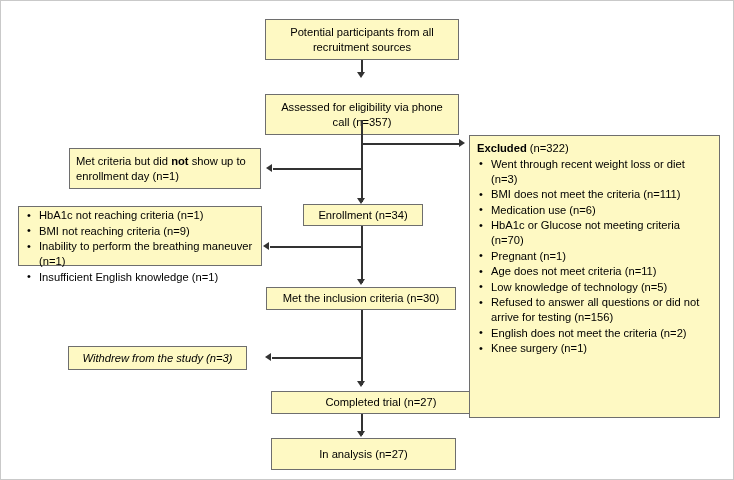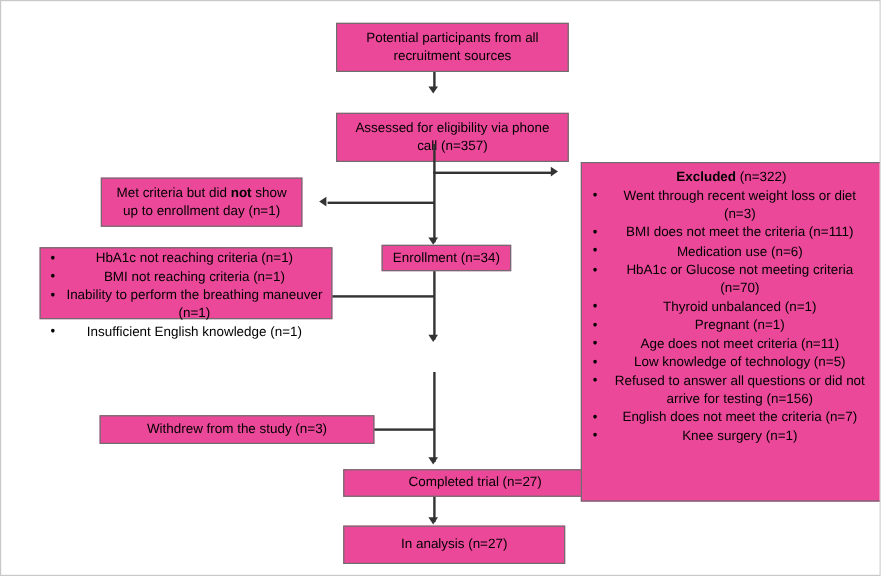--- a/index.html
+++ b/index.html
@@ -18,33 +18,32 @@
     border: 1px solid #c9c9c9;
     box-sizing: border-box;
     overflow: hidden;
   }
 
   
   .node {
     position: absolute;
     box-sizing: border-box;
     border: 1.6px solid #6e6e6e;
-    background: #ec4899;
+    background: #fef9c3;
     color: #000000;
     font-size: 11.2px;
     line-height: 1.32;
     display: flex;
     align-items: center;
     justify-content: center;
     text-align: center;
     padding: 3px 6px;
-    margin-left: 15px;
   }
   .node.left-align {
-    text-align: center;
+    text-align: left;
     justify-content: flex-start;
     align-items: flex-start;
   }
 
   
   ul.blist {
     list-style: none;
     margin: 0;
     padding: 0;
     width: 100%;
@@ -121,79 +120,81 @@
 
   <div class="vline" style="left:360px; top:119px; height:82px;"></div>
   <div class="arrow-down" style="left:356.3px; top:197px;"></div>
 
   <div class="hline" style="left:360px; top:142px; width:100px;"></div>
   <div class="arrow-right" style="left:458px; top:138.3px;"></div>
 
   <div class="hline" style="left:272px; top:167px; width:89px;"></div>
   <div class="arrow-left" style="left:265px; top:163.3px;"></div>
 
-  <div class="node" style="left:302px; top:203px; width:108px; height:22px;">
+  <div class="node" style="left:302px; top:203px; width:120px; height:22px;">
     <span>Enrollment (n=34)</span>
   </div>
 
   <div class="vline" style="left:360px; top:225px; height:57px;"></div>
   <div class="arrow-down" style="left:356.3px; top:278px;"></div>
 
   <div class="hline" style="left:269px; top:245px; width:92px;"></div>
   <div class="arrow-left" style="left:262px; top:241.3px;"></div>
 
+  <div class="node" style="left:265px; top:286px; width:190px; height:23px;">
+    <span>Met the inclusion criteria (n=30)</span>
+  </div>
 
   <div class="vline" style="left:360px; top:309px; height:75px;"></div>
   <div class="arrow-down" style="left:356.3px; top:380px;"></div>
 
   <div class="hline" style="left:271px; top:356px; width:90px;"></div>
   <div class="arrow-left" style="left:264px; top:352.3px;"></div>
 
   <div class="node" style="left:270px; top:390px; width:220px; height:23px;">
     <span>Completed trial (n=27)</span>
   </div>
 
   <div class="vline" style="left:360px; top:413px; height:21px;"></div>
   <div class="arrow-down" style="left:356.3px; top:430px;"></div>
 
   <div class="node" style="left:270px; top:437px; width:185px; height:32px;">
     <span>In analysis (n=27)</span>
   </div>
 
-  <div class="node left-align" style="left:68px; top:147px; width:168px; height:41px; align-items:center;">
+  <div class="node left-align" style="left:68px; top:147px; width:192px; height:41px; align-items:center;">
     <div>
       <span>Met criteria but did </span><b>not</b><span> show up to enrollment day (n=1)</span>
     </div>
   </div>
 
   <div class="node left-align" style="left:17px; top:205px; width:244px; height:60px; padding:1px 6px;">
     <ul class="blist">
       <li>HbA1c not reaching criteria (n=1)</li>
-      <li>BMI not reaching criteria (n=1)</li>
+      <li>BMI not reaching criteria (n=9)</li>
       <li>Inability to perform the breathing maneuver (n=1)</li>
       <li>Insufficient English knowledge (n=1)</li>
     </ul>
   </div>
 
-  <div class="node" style="left:67px; top:345px; width:229px; height:24px;">
+  <div class="node" style="left:67px; top:345px; width:179px; height:24px;font-style:italic;">
     <span>Withdrew from the study (n=3)</span>
   </div>
 
   <div class="node left-align" style="left:468px; top:134px; width:251px; height:283px; padding:5px 7px;">
     <div style="width:100%;">
       <p class="excl-title"><b>Excluded</b><span> (n=322)</span></p>
       <ul class="blist">
         <li>Went through recent weight loss or diet (n=3)</li>
         <li>BMI does not meet the criteria (n=111)</li>
         <li>Medication use (n=6)</li>
         <li>HbA1c or Glucose not meeting criteria (n=70)</li>
-        <li>Thyroid unbalanced (n=1)</li>
         <li>Pregnant (n=1)</li>
         <li>Age does not meet criteria (n=11)</li>
         <li>Low knowledge of technology (n=5)</li>
         <li>Refused to answer all questions or did not arrive for testing (n=156)</li>
-        <li>English does not meet the criteria (n=7)</li>
+        <li>English does not meet the criteria (n=2)</li>
         <li>Knee surgery (n=1)</li>
       </ul>
     </div>
   </div>
 
 </div>
 
 </body></html>

